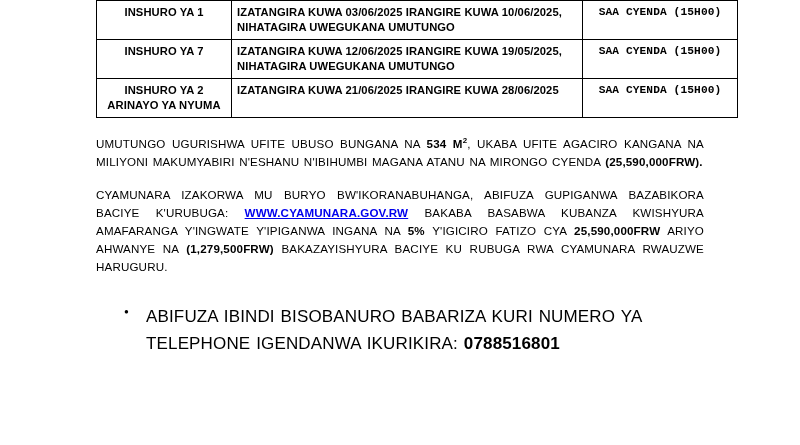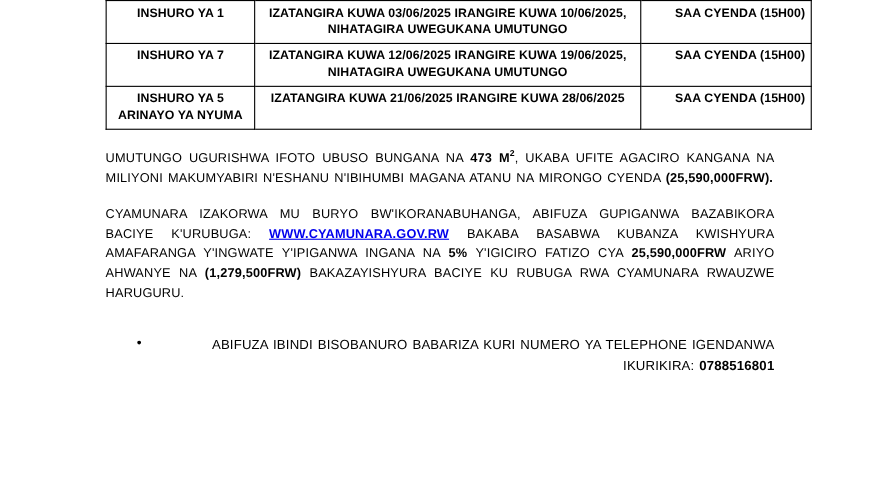--- a/index.html
+++ b/index.html
@@ -33,22 +33,22 @@
   table.schedule td {
     border: 1px solid #000000;
     padding: 4px 5px 5px 5px;
     vertical-align: top;
     font-size: 11.2px;
     font-weight: bold;
     line-height: 1.30;
     letter-spacing: 0.1px;
   }
   td.col-a { width: 124px; text-align: center; }
-  td.col-b { width: 340px; text-align: center; }
-  td.col-c { width: 144px; text-align: right; }
+  td.col-b { width: 340px; text-align: left; }
+  td.col-c { width: 144px; text-align: center; font-family: Liberation Mono, monospace; }
   .row-tall td { padding-top: 10px; padding-bottom: 12px; }
   .row-first td { padding-top: 5px; }
 
   
   p.para {
     font-size: 11.6px;
     line-height: 1.55;
     margin: 0;
     text-align: justify;
     letter-spacing: 0.15px;
@@ -70,26 +70,25 @@
   
   ul.bullets {
     margin: 0;
     padding-left: 0;
     list-style: none;
   }
   ul.bullets > li {
     position: relative;
     padding-left: 28px;
     margin-left: 22px;
-    font-size: 12px;
+    font-size: 17px;
     line-height: 1.55;
     letter-spacing: 0.15px;
     word-spacing: 1px;
     margin-bottom: 2px;
-    text-align: right;
   }
   ul.bullets > li:before {
     content: "\25CF";
     position: absolute;
     left: 6px;
     top: 0;
     font-size: 8px;
     line-height: 1.9;
   }
 </style>
@@ -100,34 +99,34 @@
 
   <table class="schedule">
     <tbody>
       <tr class="row-first">
         <td class="col-a">INSHURO YA 1</td>
         <td class="col-b">IZATANGIRA KUWA 03/06/2025 IRANGIRE KUWA 10/06/2025, NIHATAGIRA UWEGUKANA UMUTUNGO</td>
         <td class="col-c">SAA CYENDA (15H00)</td>
       </tr>
       <tr>
         <td class="col-a">INSHURO YA 7</td>
-        <td class="col-b">IZATANGIRA KUWA 12/06/2025 IRANGIRE KUWA 19/06/2025, NIHATAGIRA UWEGUKANA UMUTUNGO</td>
+        <td class="col-b">IZATANGIRA KUWA 12/06/2025 IRANGIRE KUWA 19/05/2025, NIHATAGIRA UWEGUKANA UMUTUNGO</td>
         <td class="col-c">SAA CYENDA (15H00)</td>
       </tr>
       <tr class="row-tall">
-        <td class="col-a">INSHURO YA 5 ARINAYO YA NYUMA</td>
+        <td class="col-a">INSHURO YA 2 ARINAYO YA NYUMA</td>
         <td class="col-b">IZATANGIRA KUWA 21/06/2025 IRANGIRE KUWA 28/06/2025</td>
         <td class="col-c">SAA CYENDA (15H00)</td>
       </tr>
     </tbody>
   </table>
 
   <div class="spacer-14"></div>
 
-  <p class="para"><span>UMUTUNGO UGURISHWA IFOTO UBUSO BUNGANA NA </span><b>473 M</b><b><sup>2</sup></b><span>, UKABA UFITE AGACIRO KANGANA NA MILIYONI MAKUMYABIRI N'ESHANU N'IBIHUMBI MAGANA ATANU NA MIRONGO CYENDA </span><b>(25,590,000FRW).</b></p>
+  <p class="para"><span>UMUTUNGO UGURISHWA UFITE UBUSO BUNGANA NA </span><b>534 M</b><b><sup>2</sup></b><span>, UKABA UFITE AGACIRO KANGANA NA MILIYONI MAKUMYABIRI N'ESHANU N'IBIHUMBI MAGANA ATANU NA MIRONGO CYENDA </span><b>(25,590,000FRW).</b></p>
 
   <div class="spacer-12"></div>
 
   <p class="para"><span>CYAMUNARA IZAKORWA MU BURYO BW'IKORANABUHANGA, ABIFUZA GUPIGANWA BAZABIKORA BACIYE K'URUBUGA: </span><a class="link" href="#">WWW.CYAMUNARA.GOV.RW</a><span> BAKABA BASABWA KUBANZA KWISHYURA AMAFARANGA Y'INGWATE Y'IPIGANWA INGANA NA </span><b>5%</b><span> Y'IGICIRO FATIZO CYA </span><b>25,590,000FRW</b><span> ARIYO AHWANYE NA </span><b>(1,279,500FRW)</b><span> BAKAZAYISHYURA BACIYE KU RUBUGA RWA CYAMUNARA RWAUZWE HARUGURU.</span></p>
 
   <div class="spacer-12"></div>
 
 
   <div class="spacer-10"></div>
 

